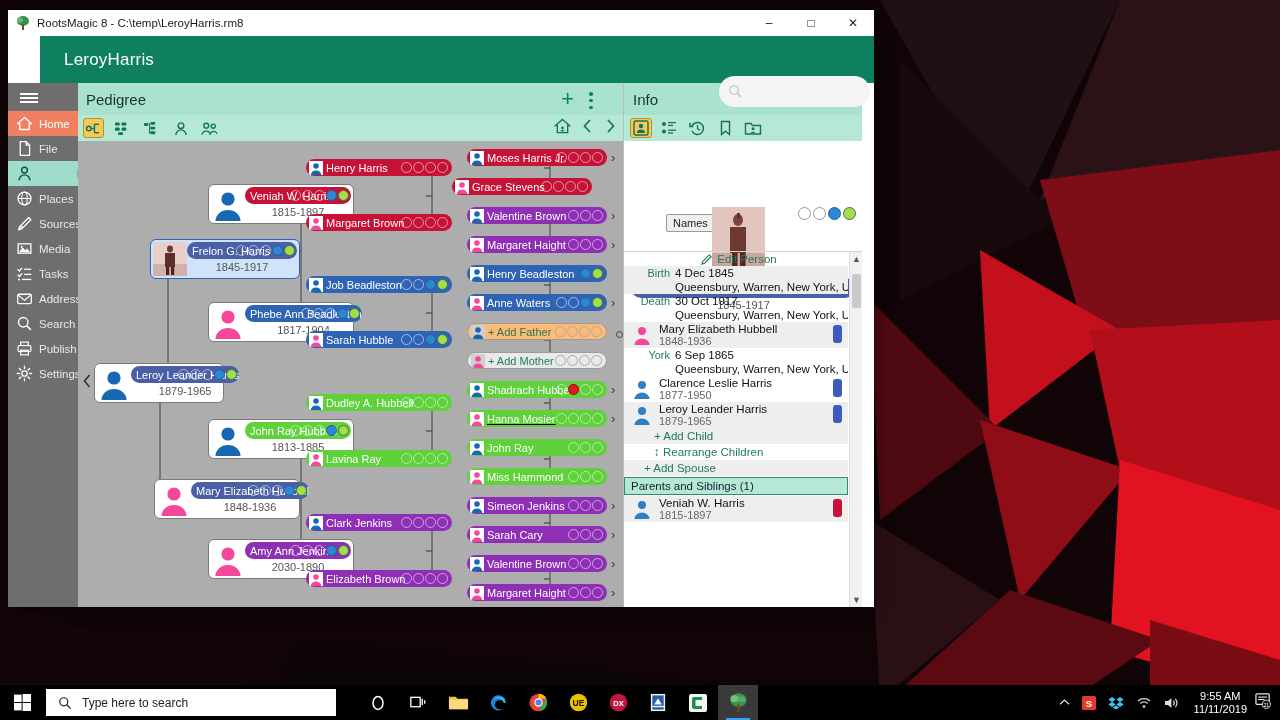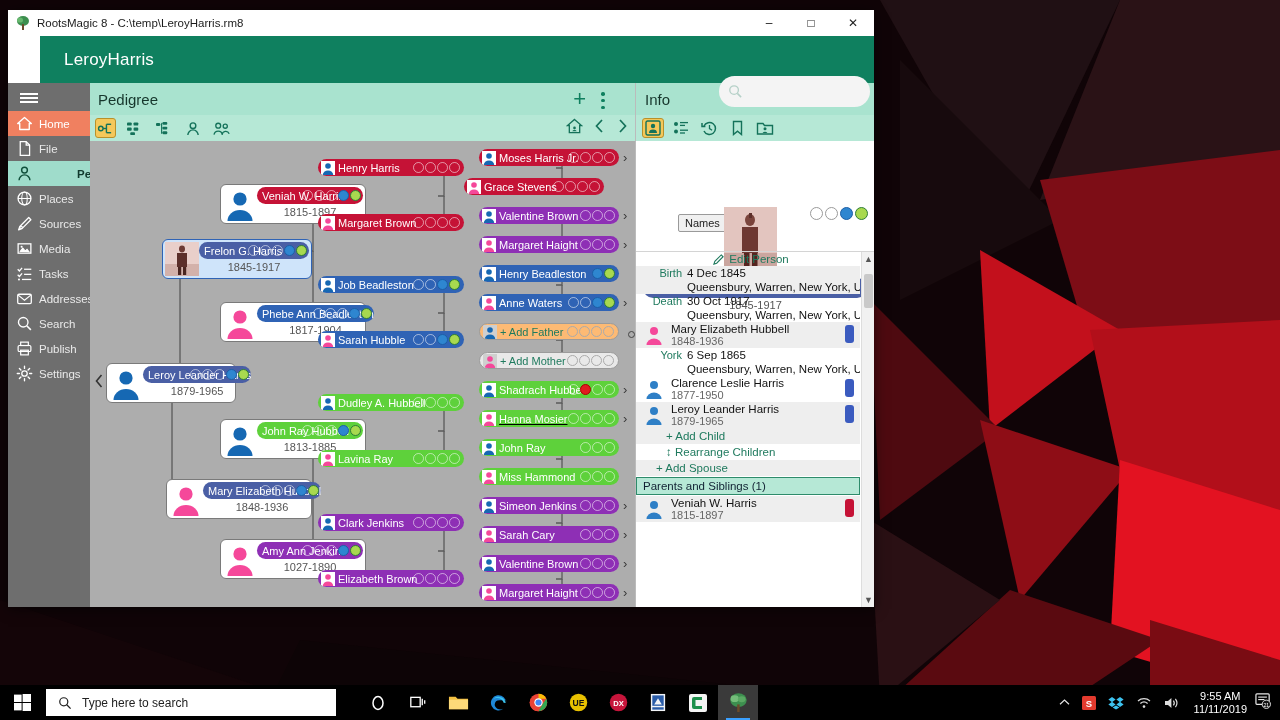--- a/index.html
+++ b/index.html
@@ -46,21 +46,21 @@
     width:110px; margin-left:4px; color:#333;
   }
   #header-kebab { position:absolute; left:843px; top:46px; width:16px; height:20px;
       display:flex; flex-direction:column; align-items:center; justify-content:space-between; }
   #header-kebab i { display:block; width:3.5px; height:3.5px; border-radius:50%; background:#fff; }
 
   
   #app-body { display:flex; height:524px; }
 
   
-  #rail { width:82px; background:#6e6e6e; flex:none; padding-top:2px; }
+  #rail { width:70px; background:#6e6e6e; flex:none; padding-top:2px; }
   #hamburger { height:26px; display:flex; align-items:center; padding-left:12px; }
   #hamburger i { display:block; width:18px; height:2px; background:#fff; margin:2px 0; }
   .rail-item {
     height:25px; display:flex; align-items:center; gap:6px; padding-left:8px;
     color:#e9e9e9; font-size:11.5px; white-space:nowrap;
   }
   .rail-item .ri { width:17px; height:17px; flex:none; display:block; }
   .rail-item.active-home { background:#f08060; color:#fff; }
   .rail-item.active-sel { background:#9fdccb; color:#103a2e; font-weight:bold;gap:44px; }
 
@@ -612,21 +612,21 @@
               <div class="namebar" style="background:#8e2fb5;">
                 <span>Amy Ann Jenkins</span>
                 <span class="dots" style="right:2px;">
                     <i class="dot"></i>
                     <i class="dot"></i>
                     <i class="dot"></i>
                     <i class="dot b"></i>
                     <i class="dot g"></i>
                   </span>
               </div>
-              <div class="years">1027-1890</div>
+              <div class="years">2030-1890</div>
             </div>
           </div>
         </div>
 
         <div class="pbox small" style="left:228px; top:18px; width:146px;">
           <div class="namebar" style="background:#c51236;">
             <svg class="pi" viewBox="0 0 14 14">
                 <rect width="14" height="14" fill="#fff"></rect>
                 <circle cx="7" cy="5" r="2.8" fill="#1668b3"></circle>
                 <path d="M1.8 14 a5.2 4.6 0 0 1 10.4 0z" fill="#1668b3"></path>

